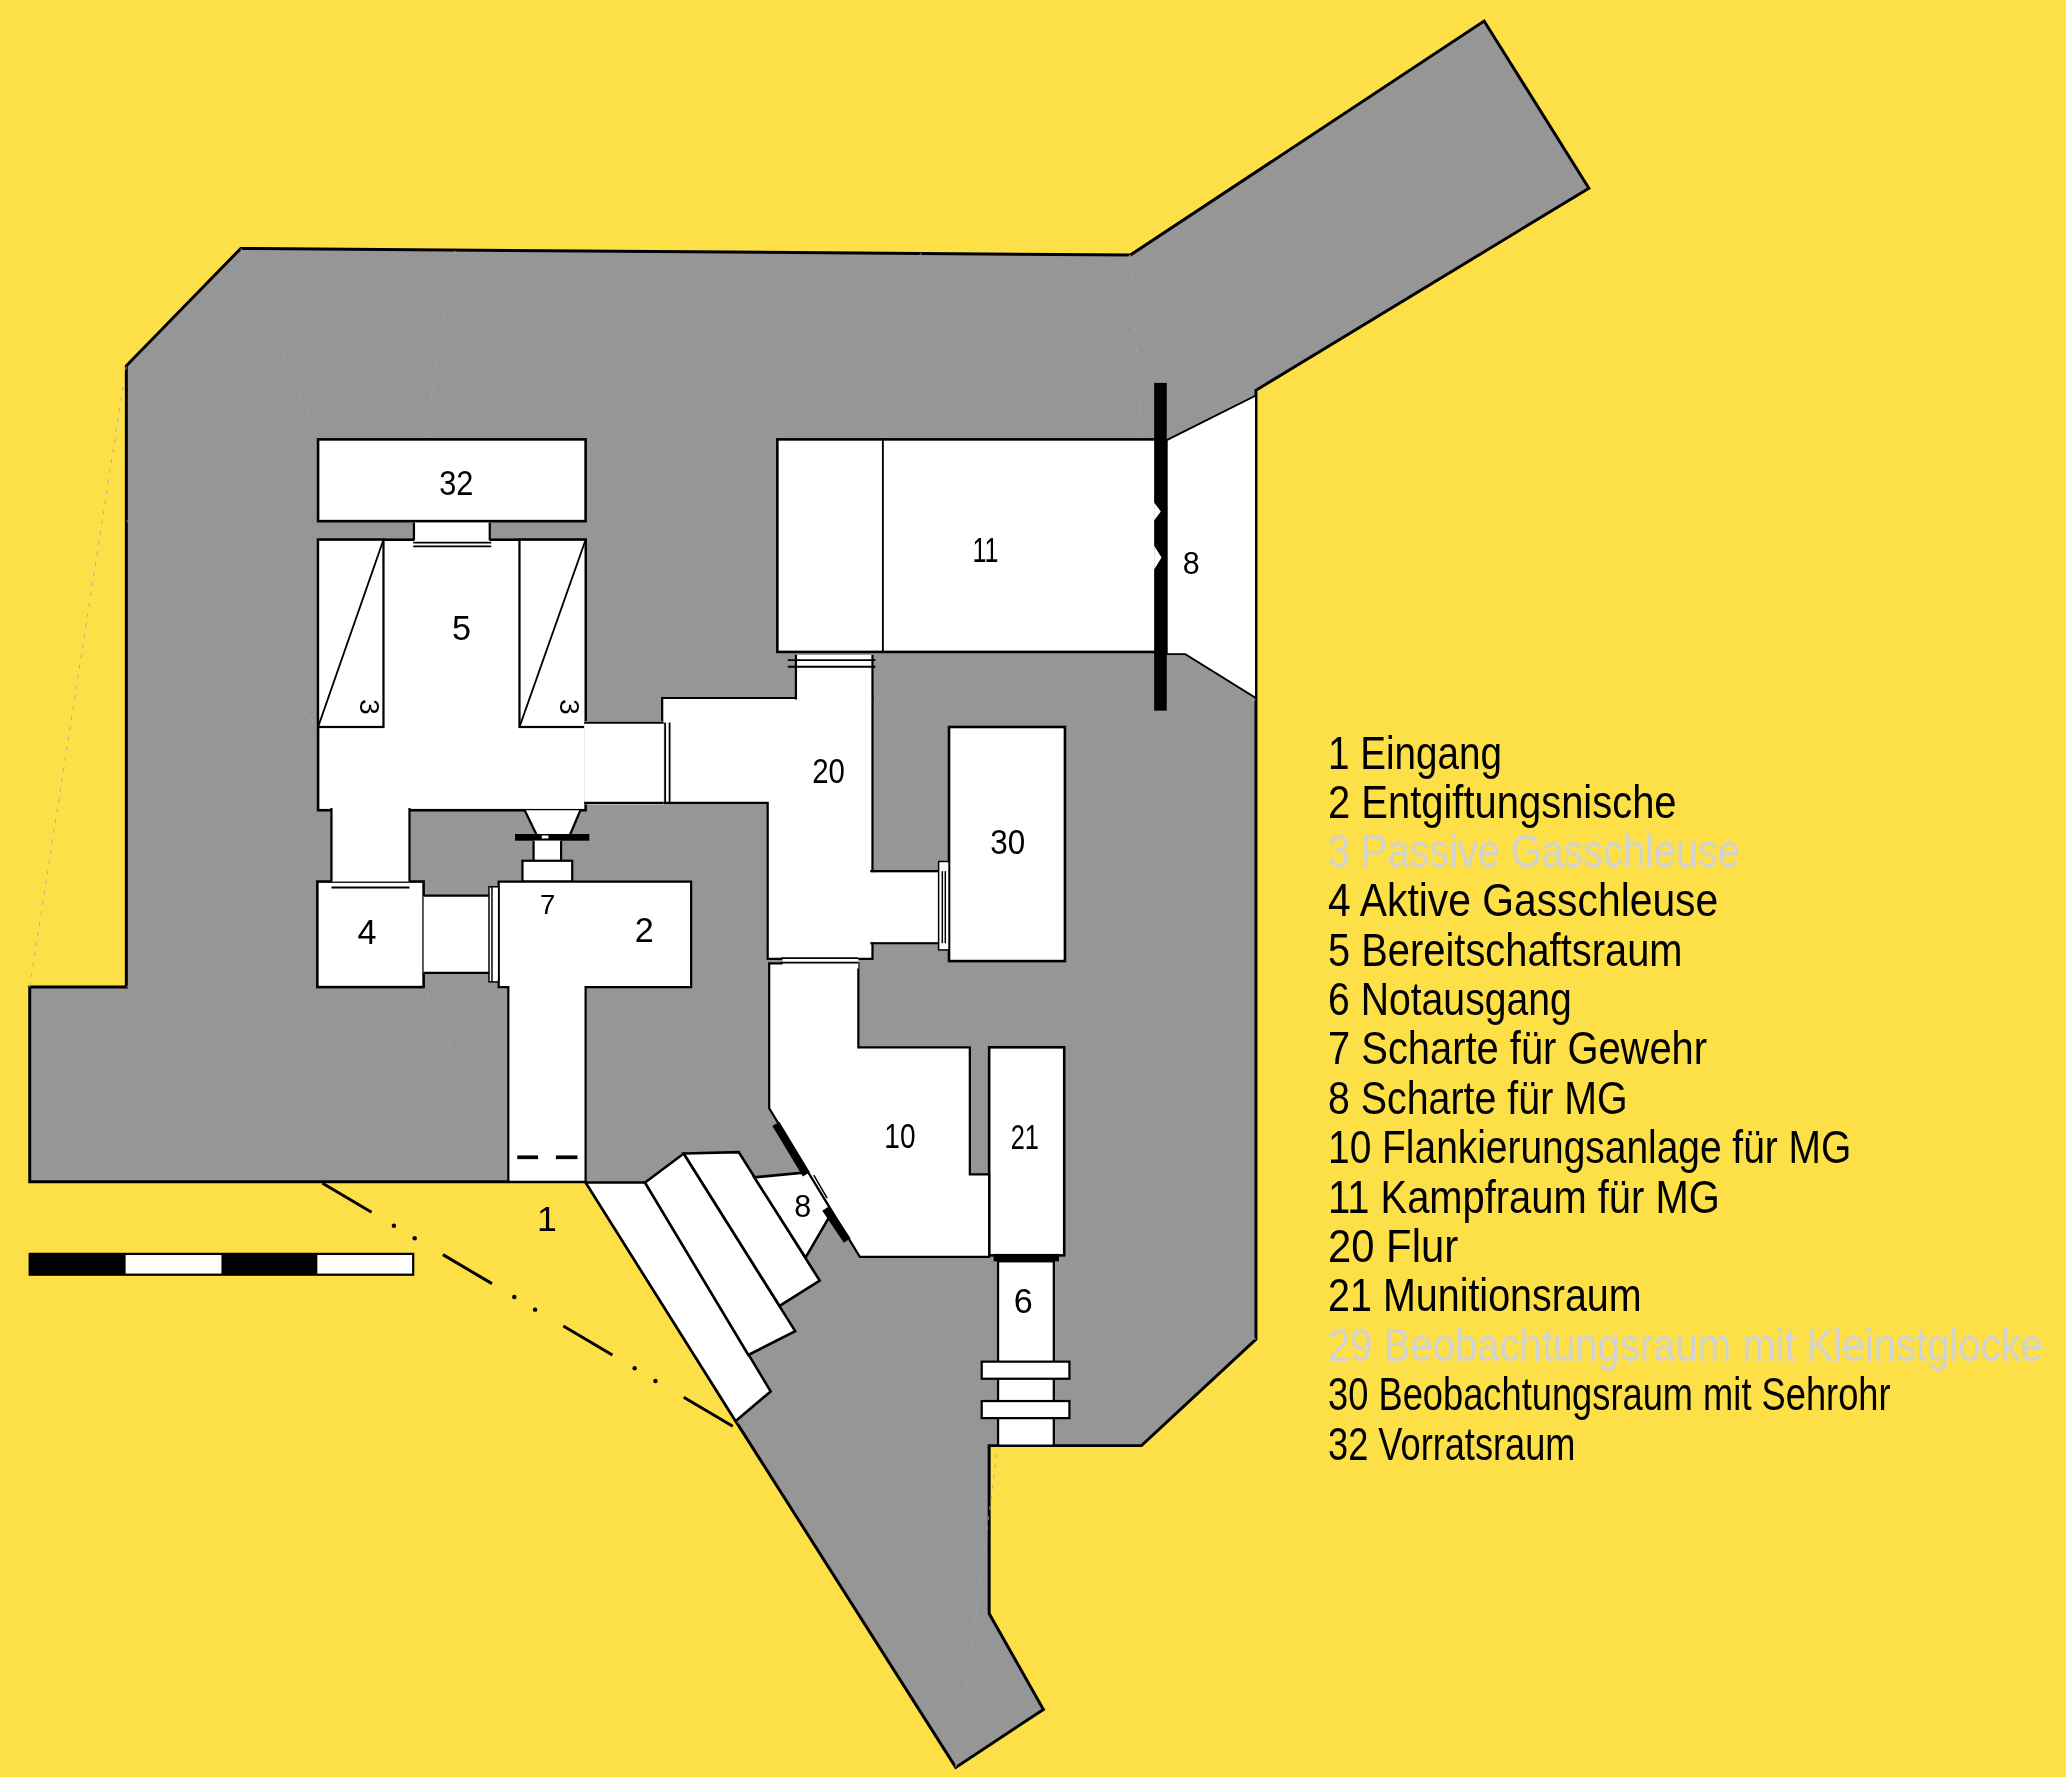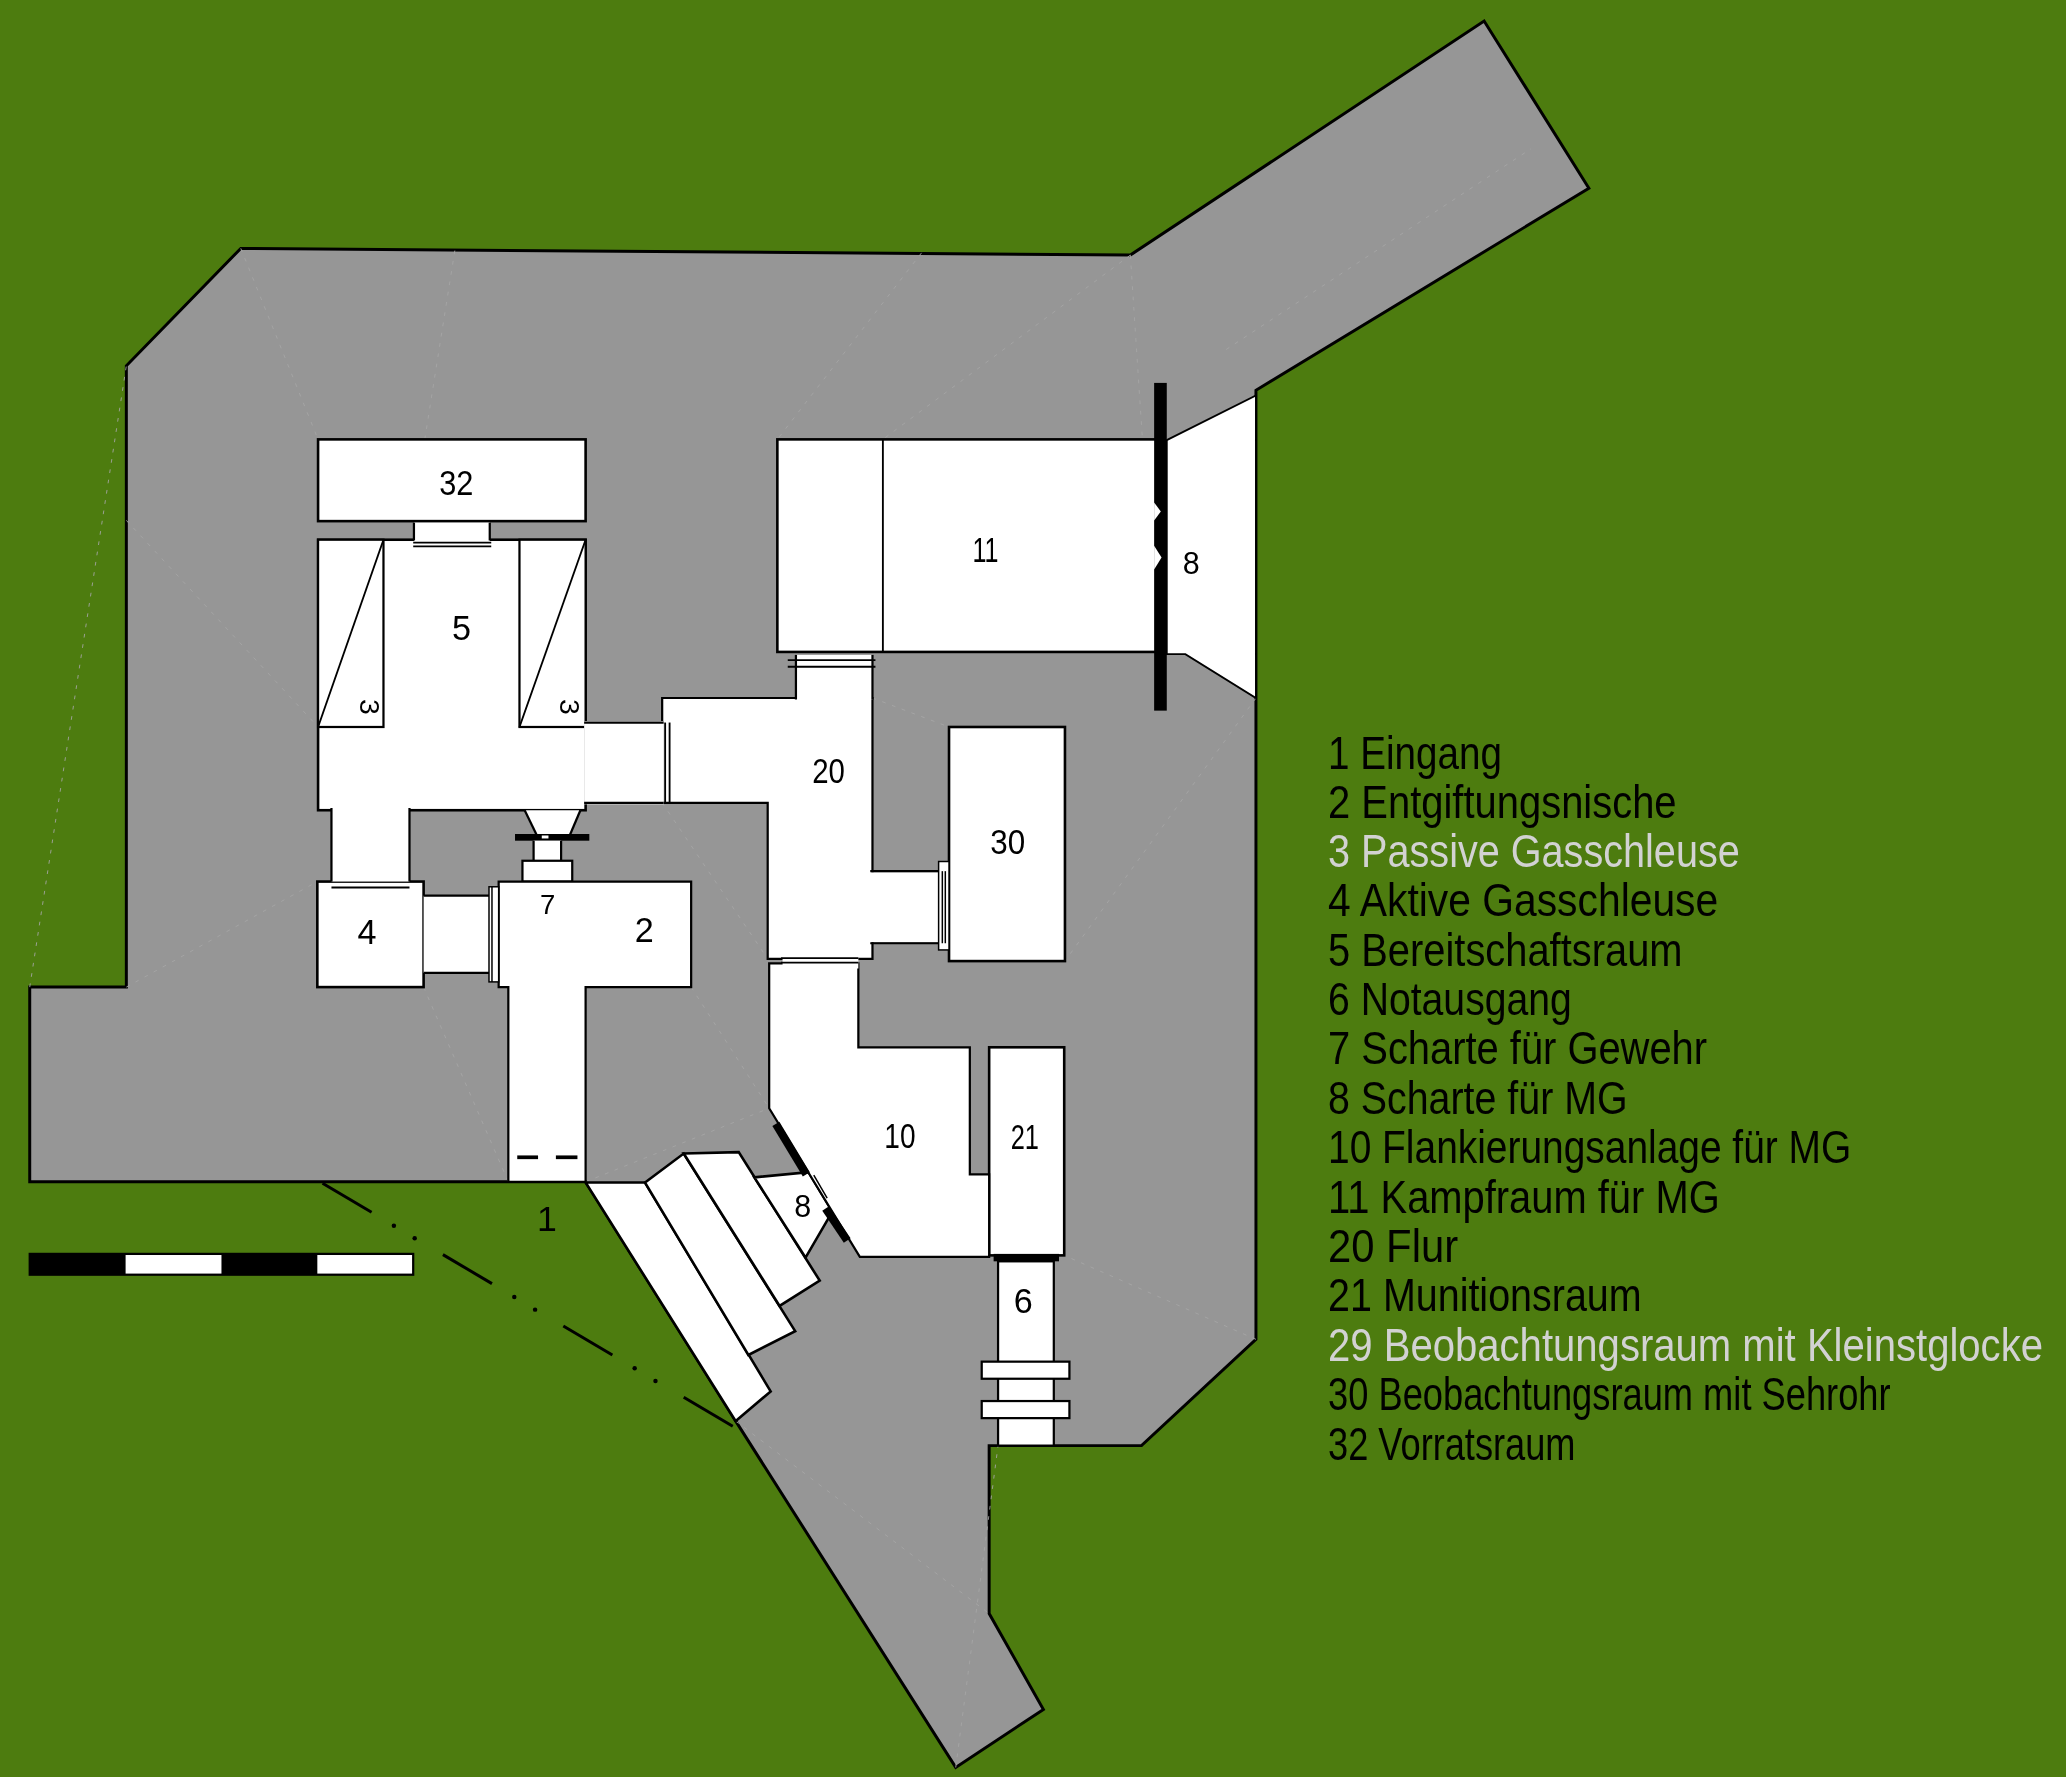--- a/index.html
+++ b/index.html
@@ -1,16 +1,16 @@
 <!DOCTYPE html>
 <html style="font-size:12px"><head>
 <meta charset="utf-8">
 <style>
 html,body{margin:0;padding:0;background:#fff;}
-#page{position:relative;width:2066px;height:1778px;background:#4d7c0f;overflow:hidden;}
+#page{position:relative;width:2066px;height:1778px;background:#fde047;overflow:hidden;}
 text{font-family:"Liberation Sans",sans-serif;}
 </style>
 </head>
 <body>
 <div id="page">
 <svg width="2066" height="1778" viewBox="0 0 2780 2392" xmlns="http://www.w3.org/2000/svg">
 
 <polygon points="324,334 1521,343 1997,28 2138,253 1690,525 1690,1802 1536,1945 1331,1945 1331,2171 1404,2300 1286,2378 990,1912 788,1590 40,1590 40,1328 170,1328 170,492" fill="#969696" stroke="#000" stroke-width="4" stroke-linejoin="miter"></polygon>
 
 <g stroke="#a6a6a6" stroke-width="1.3" stroke-dasharray="5 9" fill="none" opacity="0.9">

